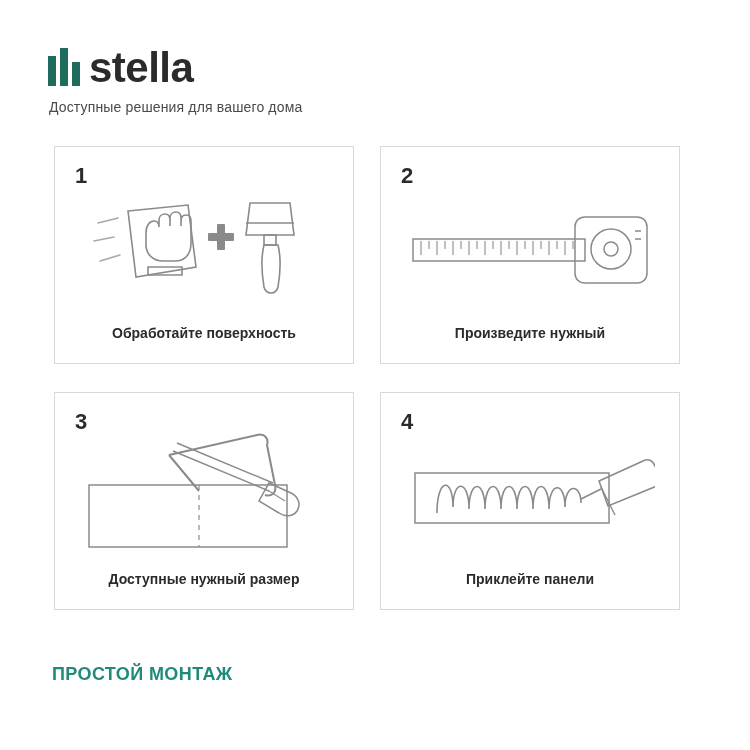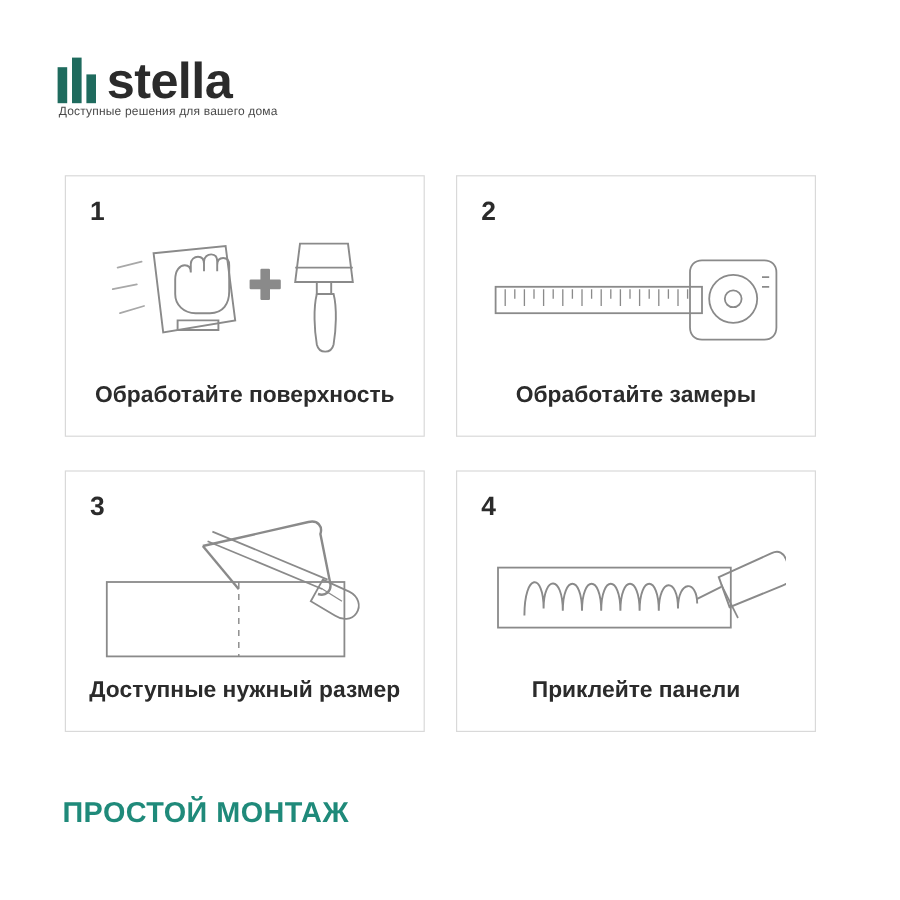--- a/index.html
+++ b/index.html
@@ -48,23 +48,23 @@
   .logo-bar.b2 { height: 38px; }
   .logo-bar.b3 { height: 24px; }
   .logo-word {
     font-size: 42px;
     font-weight: bold;
     letter-spacing: -0.5px;
     color: #2b2b2b;
     line-height: 40px;
   }
   .logo-tagline {
-    margin-top: 0;
+    margin-top: 11px;
     margin-left: 1px;
-    font-size: 10px;
+    font-size: 14px;
     color: #4a4a4a;
     letter-spacing: 0.15px;
     white-space: nowrap;
   }
 
   
   .steps {
     position: absolute;
     left: 54px;
     top: 146px;
@@ -98,35 +98,35 @@
     display: flex;
     align-items: center;
     justify-content: center;
   }
   .step-caption {
     position: absolute;
     left: 0;
     right: 0;
     bottom: 22px;
     text-align: center;
-    font-size: 19px;
+    font-size: 14px;
     font-weight: bold;
     color: #2b2b2b;
   }
   .step-card.s1 .step-caption,
   .step-card.s3 .step-caption { text-align: center; }
   .step-card.s2 .step-caption,
   .step-card.s4 .step-caption { text-align: center; }
 
   
   .footer-title {
     position: absolute;
     left: 52px;
     top: 664px;
-    font-size: 24px;
+    font-size: 18px;
     font-weight: bold;
     color: #1f8a7a;
     letter-spacing: 0.4px;
   }
 </style>
 </head>
 <body>
 
 <div class="page">
 
@@ -203,21 +203,21 @@
               <line x1="168" y1="50" x2="168" y2="58"></line>
           </g>
 
           <path d="M180 26 L232 26 c6 0 10 4 10 10 l0 46 c0 6 -4 10 -10 10 l-52 0 c-6 0 -10 -4 -10 -10 l0 -46 c0 -6 4 -10 10 -10 Z" stroke="#8a8a8a"></path>
           <circle cx="206" cy="58" r="20" stroke="#8a8a8a"></circle>
           <circle cx="206" cy="58" r="7" stroke="#8a8a8a"></circle>
           <line x1="230" y1="40" x2="236" y2="40" stroke="#8a8a8a"></line>
           <line x1="230" y1="48" x2="236" y2="48" stroke="#8a8a8a"></line>
         </svg>
       </div>
-      <div class="step-caption">Обработайте замеры</div>
+      <div class="step-caption">Произведите нужный</div>
     </div>
 
     <div class="step-card s3">
       <div class="step-num">3</div>
       <div class="step-art">
         <svg width="262" height="126" viewBox="0 0 262 126" fill="none" stroke="#8a8a8a" stroke-width="1.5">
 
           <rect x="16" y="52" width="198" height="62" stroke="#8a8a8a"></rect>
 
           <line x1="126" y1="52" x2="126" y2="114" stroke="#8a8a8a" stroke-width="1.2" stroke-dasharray="5 5"></line>

